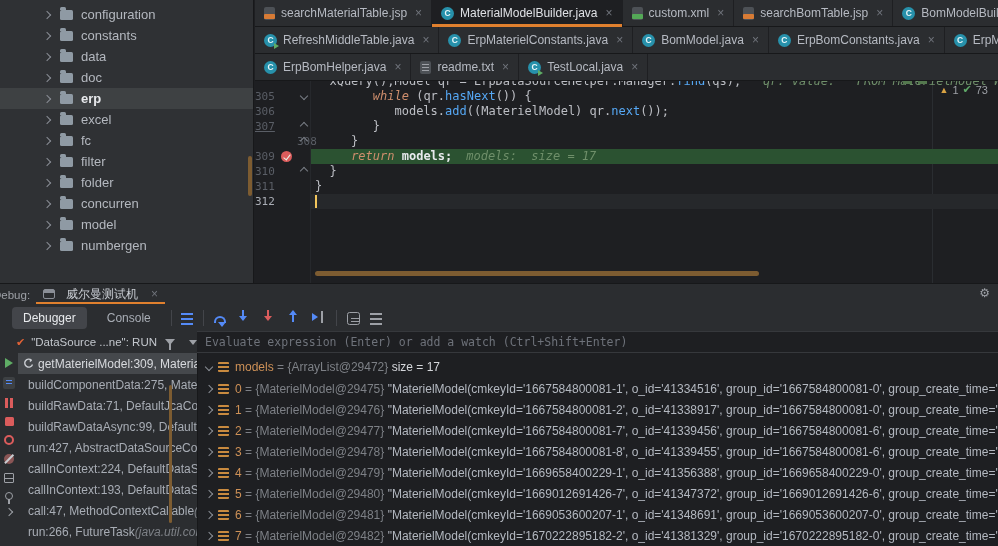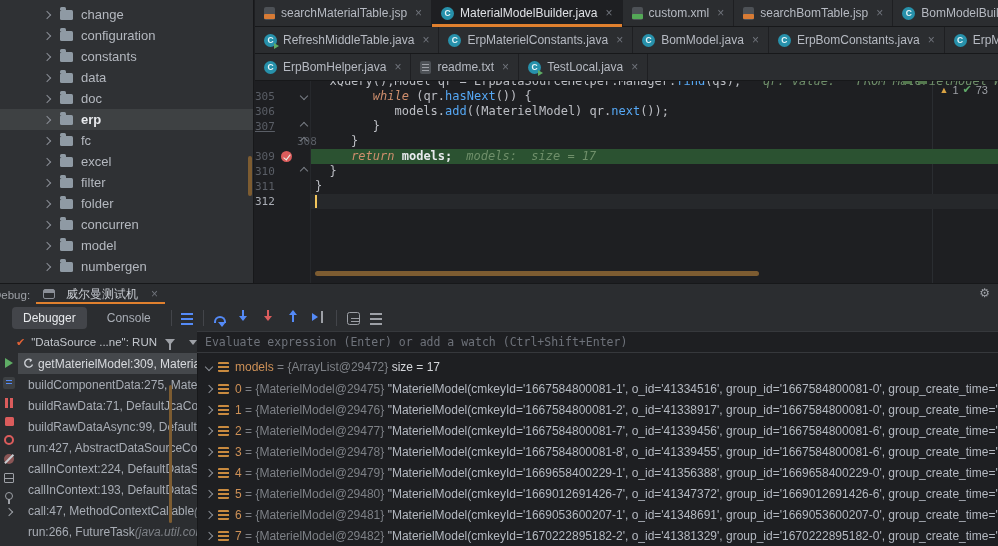--- a/index.html
+++ b/index.html
@@ -158,25 +158,20 @@
 </head>
 <body>
 
 <div class="app">
 
   <aside class="tree">
     <div class="tree-rows">
         <div class="trow">
           <span class="chev"></span>
           <span class="folder"></span>
-          <span class="tlabel">change</span>
-        </div>
-        <div class="trow">
-          <span class="chev"></span>
-          <span class="folder"></span>
           <span class="tlabel">configuration</span>
         </div>
         <div class="trow">
           <span class="chev"></span>
           <span class="folder"></span>
           <span class="tlabel">constants</span>
         </div>
         <div class="trow">
           <span class="chev"></span>
           <span class="folder"></span>
@@ -188,26 +183,26 @@
           <span class="tlabel">doc</span>
         </div>
         <div class="trow sel">
           <span class="chev"></span>
           <span class="folder"></span>
           <span class="tlabel">erp</span>
         </div>
         <div class="trow">
           <span class="chev"></span>
           <span class="folder"></span>
+          <span class="tlabel">excel</span>
+        </div>
+        <div class="trow">
+          <span class="chev"></span>
+          <span class="folder"></span>
           <span class="tlabel">fc</span>
-        </div>
-        <div class="trow">
-          <span class="chev"></span>
-          <span class="folder"></span>
-          <span class="tlabel">excel</span>
         </div>
         <div class="trow">
           <span class="chev"></span>
           <span class="folder"></span>
           <span class="tlabel">filter</span>
         </div>
         <div class="trow">
           <span class="chev"></span>
           <span class="folder"></span>
           <span class="tlabel">folder</span>

